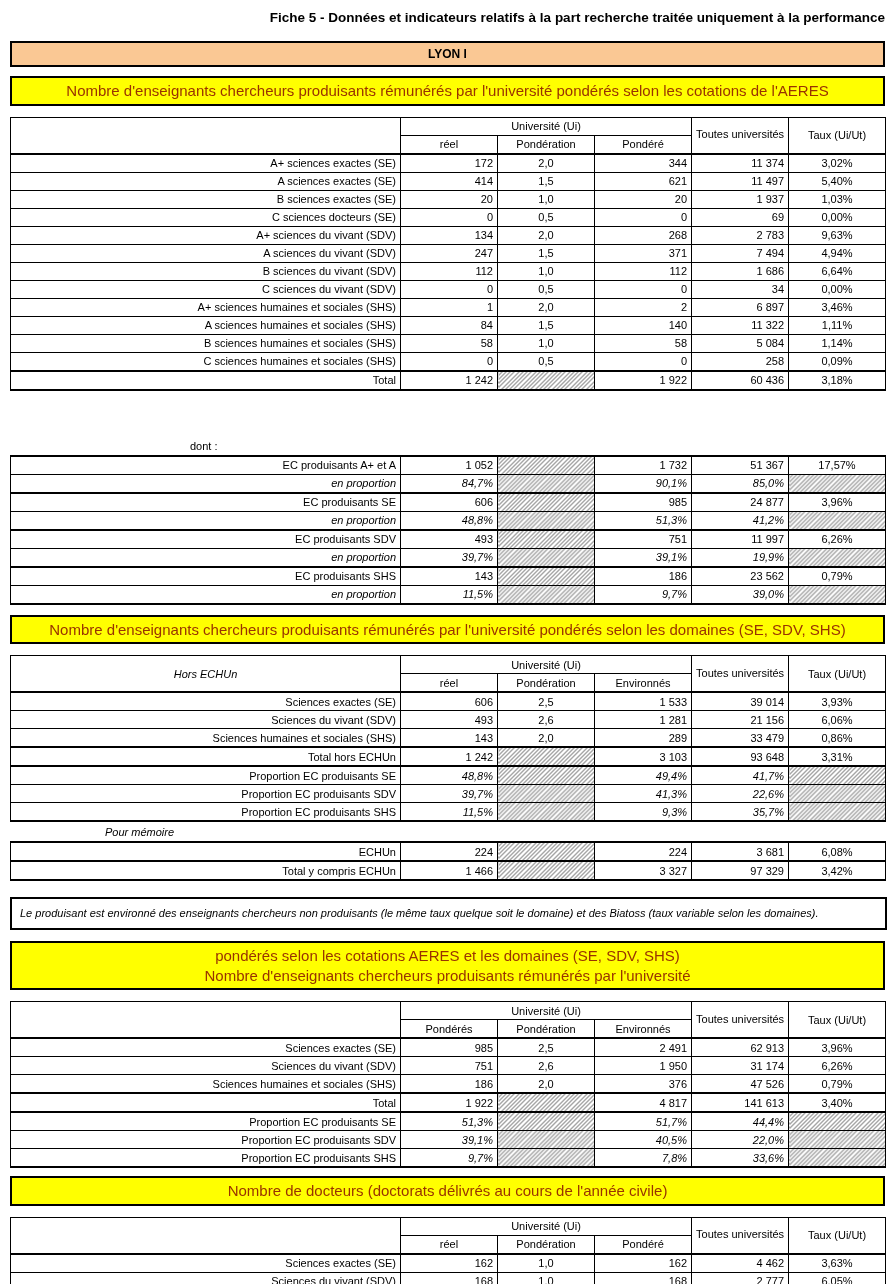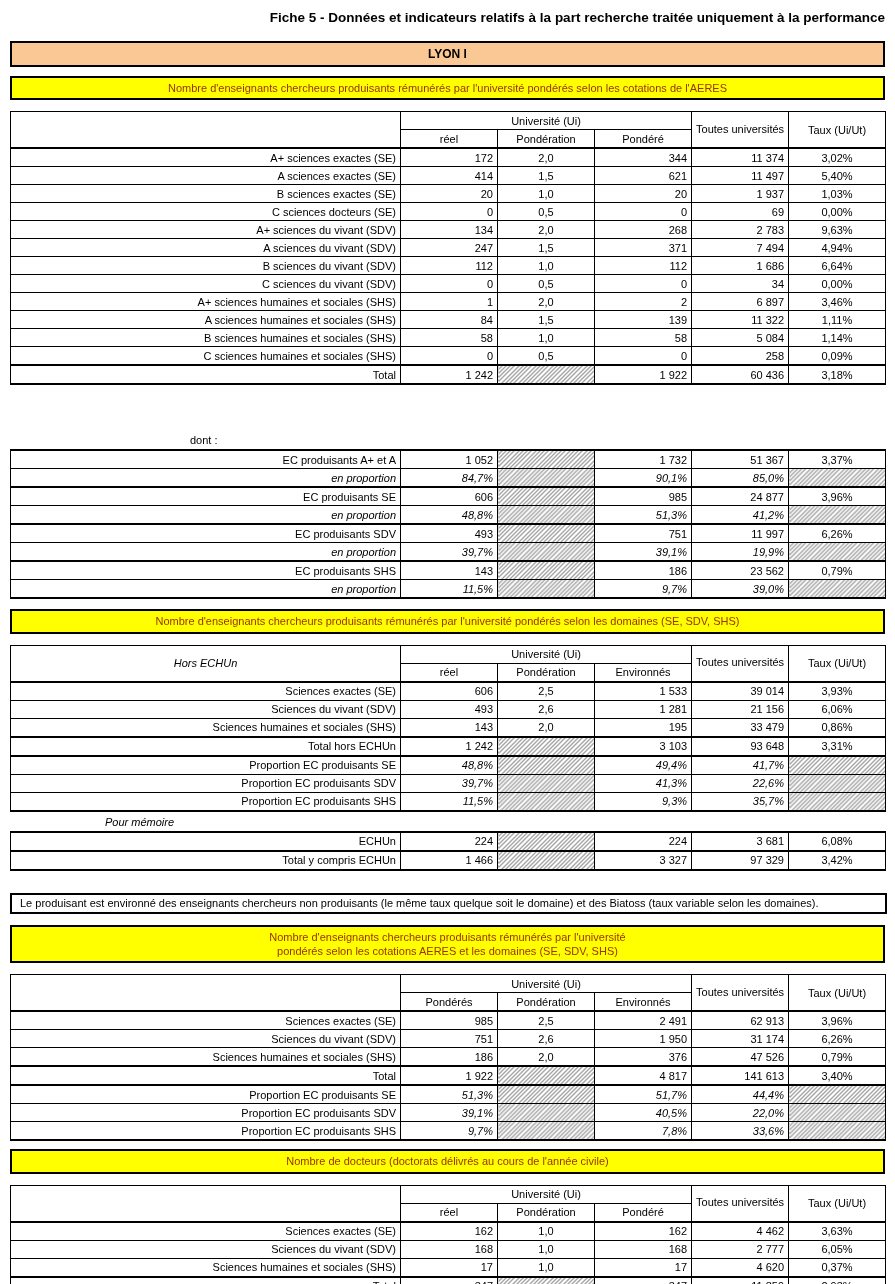--- a/index.html
+++ b/index.html
@@ -18,21 +18,21 @@
 
   .uni-bar {
     border:2px solid #000; background:var(--uni-bg,#FAC894);
     text-align:center; font-weight:bold; font-size:12px;
     padding:4px 0; margin-bottom:9px;
   }
 
   .banner {
     border:2px solid #000; background:var(--banner-bg,#FFFF00);
     color:var(--banner-fg,#993300);
-    text-align:center; font-size:11px; padding:3px 0;
+    text-align:center; font-size:15px; padding:3px 0;
     line-height:1.3;
   }
   .mt8  { margin-top:8px; }
   .mt10 { margin-top:10px; }
 
   table.grid {
     border-collapse:collapse; table-layout:fixed;
     width:875px; font-size:11px; margin-top:11px;
   }
   table.grid.no-gap { margin-top:0; }
@@ -67,22 +67,23 @@
     background-image:repeating-linear-gradient(135deg,
       #ffffff 0px, #ffffff 1.6px, #a6a6a6 1.6px, #a6a6a6 3px);
   }
 
   .subline { font-size:11px; padding:4px 0 3px 0; }
   .subline.dont { padding-left:180px;margin-top:45px; }
   .subline.pm   { padding-left:95px; font-style:italic; }
 
   .note {
     border:2px solid #000; font-size:11px; line-height:1.55;
-    text-align:justify; padding:0 8px; margin:22px 0 11px 0;
+    text-align:justify; padding:6px 8px; margin:16px 0 11px 0;
     width:857px;
+    font-style:italic;
   }
 </style>
 </head>
 <body style="--uni-bg: #FAC894; --banner-bg: #FFFF00; --banner-fg: #993300;">
 
 <div class="doc">
 
   <div class="title">Fiche 5 - Données et indicateurs relatifs à la part recherche traitée uniquement à la performance</div>
 
   <div class="uni-bar">LYON I</div>
@@ -181,21 +182,21 @@
           <td class="c1">1</td>
           <td class="c2">2,0</td>
           <td class="c3">2</td>
           <td class="c4">6 897</td>
           <td class="c5">3,46%</td>
         </tr>
         <tr class="data">
           <td class="lbl">A sciences humaines et sociales (SHS)</td>
           <td class="c1">84</td>
           <td class="c2">1,5</td>
-          <td class="c3">139</td>
+          <td class="c3">140</td>
           <td class="c4">11 322</td>
           <td class="c5">1,11%</td>
         </tr>
         <tr class="data">
           <td class="lbl">B sciences humaines et sociales (SHS)</td>
           <td class="c1">58</td>
           <td class="c2">1,0</td>
           <td class="c3">58</td>
           <td class="c4">5 084</td>
           <td class="c5">1,14%</td>
@@ -230,21 +231,21 @@
         <col style="width: 97px;">
         <col style="width: 97px;">
       </colgroup>
       <tbody>
         <tr class="ec">
           <td class="lbl">EC produisants A+ et A</td>
           <td class="c1">1 052</td>
           <td class="c2 hatch"></td>
           <td class="c3">1 732</td>
           <td class="c4">51 367</td>
-          <td class="c5">3,37%</td>
+          <td class="c5">17,57%</td>
         </tr>
         <tr class="enprop">
           <td class="lbl">en proportion</td>
           <td class="c1">84,7%</td>
           <td class="c2 hatch"></td>
           <td class="c3">90,1%</td>
           <td class="c4">85,0%</td>
           <td class="c5 hatch"></td>
         </tr>
         <tr class="ec pair-top">
@@ -336,21 +337,21 @@
           <td class="c1">493</td>
           <td class="c2">2,6</td>
           <td class="c3">1 281</td>
           <td class="c4">21 156</td>
           <td class="c5">6,06%</td>
         </tr>
         <tr class="data">
           <td class="lbl">Sciences humaines et sociales (SHS)</td>
           <td class="c1">143</td>
           <td class="c2">2,0</td>
-          <td class="c3">195</td>
+          <td class="c3">289</td>
           <td class="c4">33 479</td>
           <td class="c5">0,86%</td>
         </tr>
         <tr class="total">
           <td class="lbl">Total hors ECHUn</td>
           <td class="c1">1 242</td>
           <td class="c2 hatch"></td>
           <td class="c3">3 103</td>
           <td class="c4">93 648</td>
           <td class="c5">3,31%</td>
@@ -409,22 +410,22 @@
           <td class="c3">3 327</td>
           <td class="c4">97 329</td>
           <td class="c5">3,42%</td>
         </tr>
       </tbody>
     </table>
 
   <div class="note">Le produisant est environné des enseignants chercheurs non produisants (le même taux quelque soit le domaine) et des Biatoss (taux variable selon les domaines).</div>
 
   <div class="banner">
+    <span class="line" style="display:block">pondérés selon les cotations AERES et les domaines (SE, SDV, SHS)</span>
     <span class="line" style="display:block">Nombre d'enseignants chercheurs produisants rémunérés par l'université</span>
-    <span class="line" style="display:block">pondérés selon les cotations AERES et les domaines (SE, SDV, SHS)</span>
   </div>
 
   <table class="grid">
       <colgroup>
         <col style="width: 390px;">
         <col style="width: 97px;">
         <col style="width: 97px;">
         <col style="width: 97px;">
         <col style="width: 97px;">
         <col style="width: 97px;">

